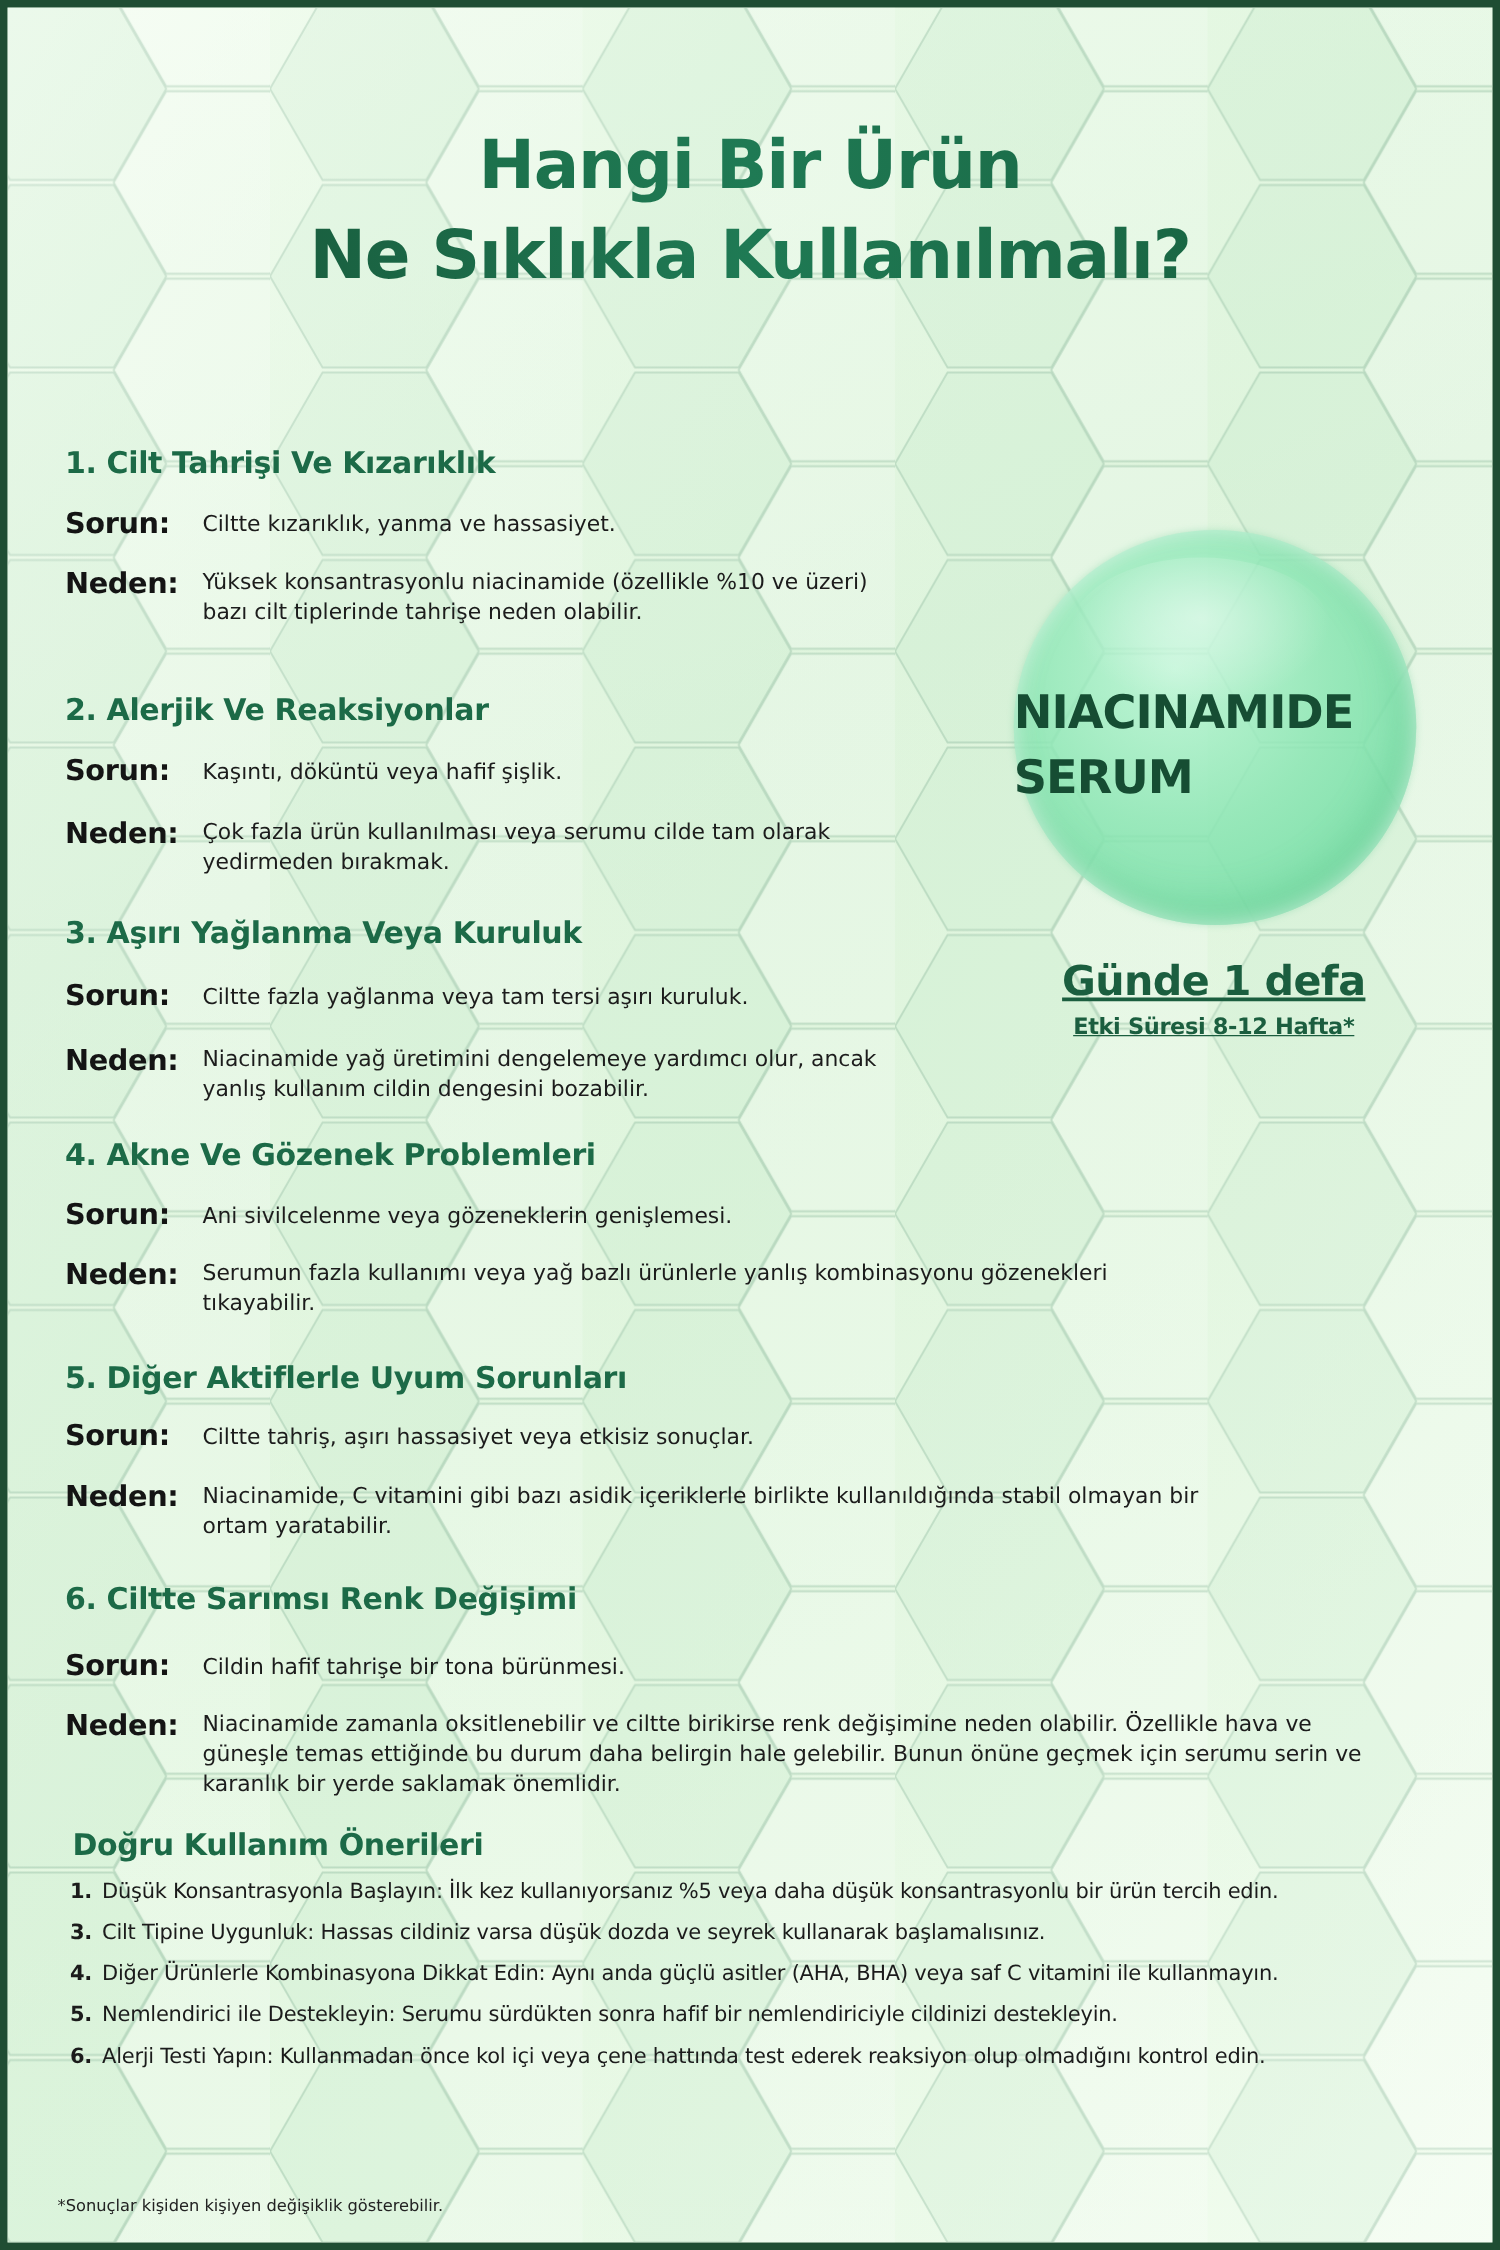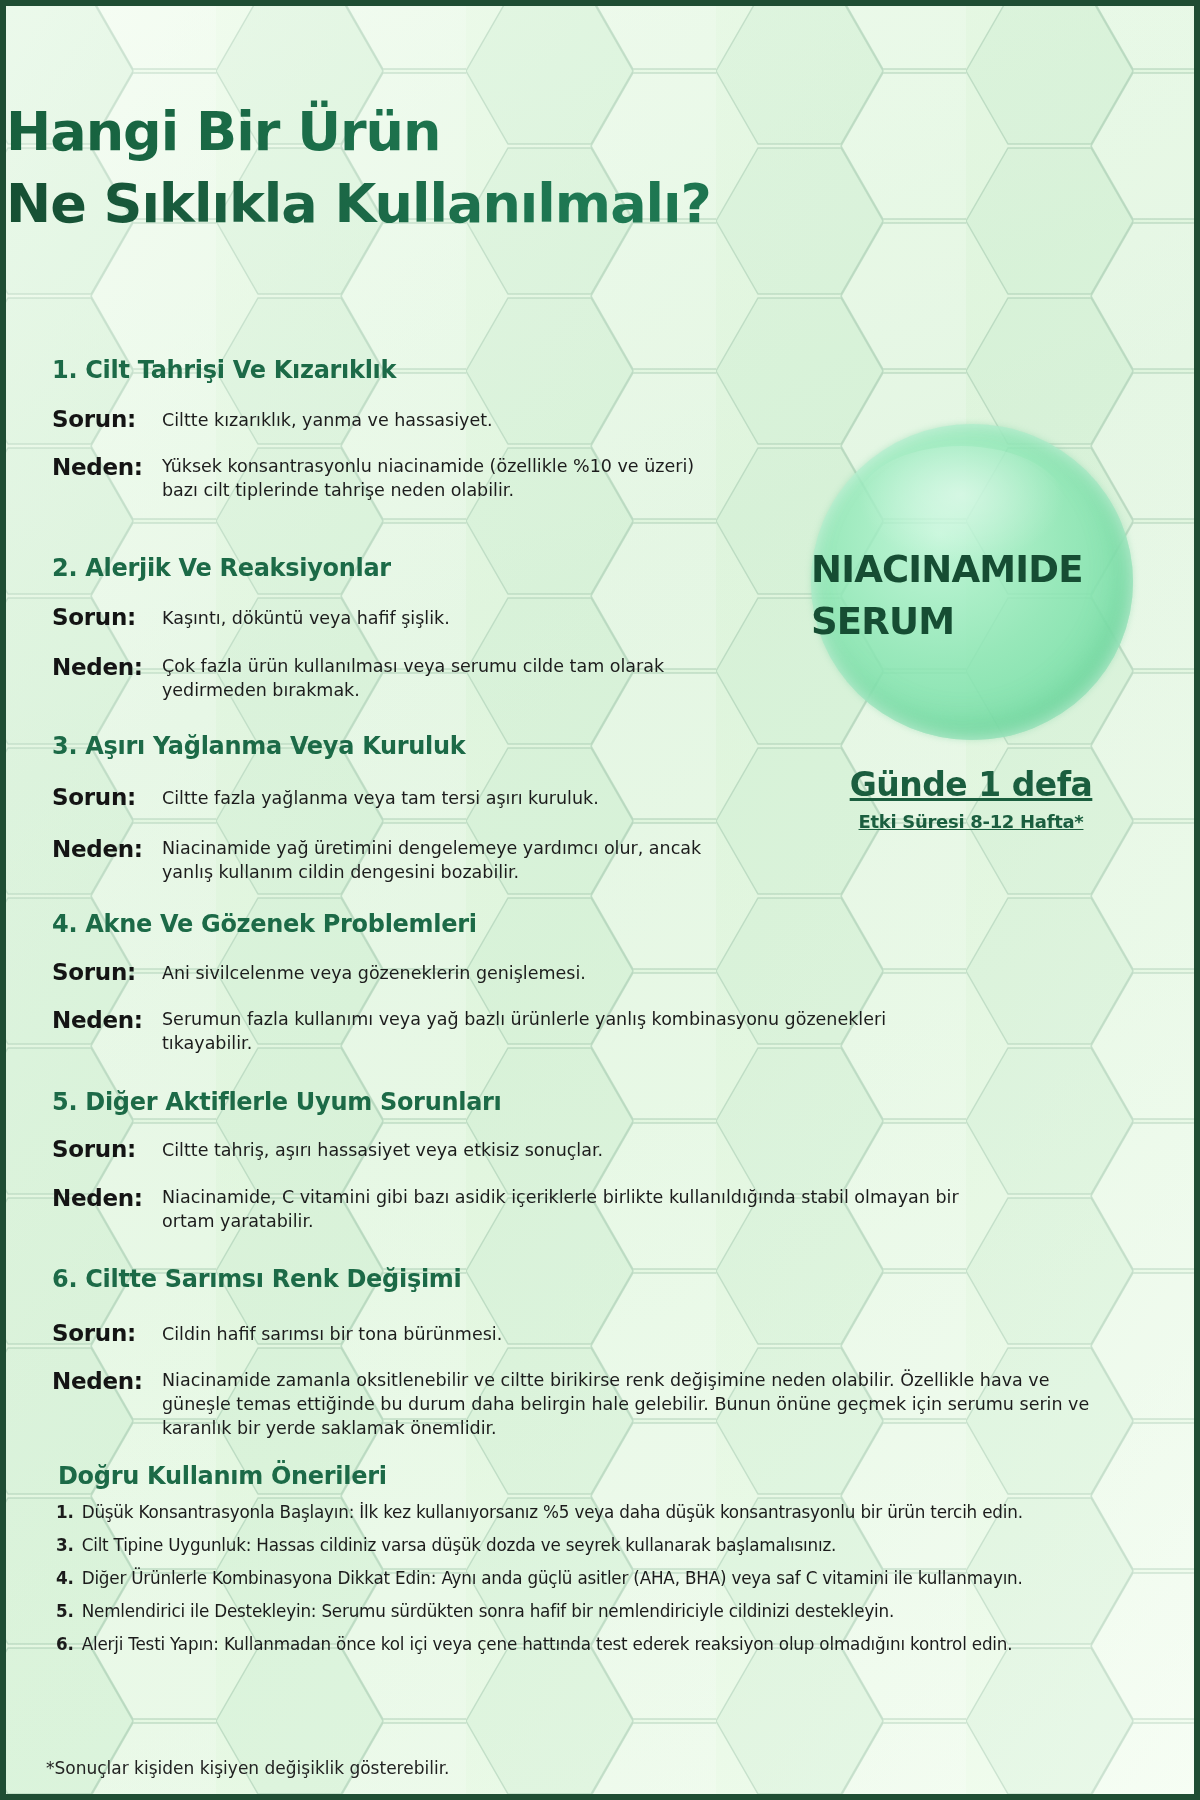--- a/index.html
+++ b/index.html
@@ -13,21 +13,21 @@
     position: absolute;
     left: 6px; top: 6px;
     width: 1188px; height: 1788px;
     background: linear-gradient(160deg, #eefcea 0%, #e2f6df 35%, #e6f8e2 60%, #eefcea 100%);
     overflow: hidden;
   }
   .hex-bg { position: absolute; left: 0; top: 0; width: 1188px; height: 1788px; }
   .abs { position: absolute; }
 
   .title {
-    left: 0; width: 1188px; 
+    left: 0; width: 1188px; text-align: center;
     font-family: "DejaVu Sans", sans-serif;
     font-weight: bold;
     font-size: 54px;
     letter-spacing: -1px;
     color: #1b6644;
     line-height: 72px;
   }
   .title .l1 { display: block; background: linear-gradient(90deg,#17603d,#1f7a54,#165a39); -webkit-background-clip: text; background-clip: text; color: transparent; }
   .title .l2 { display: block; background: linear-gradient(90deg,#164f33,#1f7a54,#165a39); -webkit-background-clip: text; background-clip: text; color: transparent; }
 
@@ -104,21 +104,21 @@
     color: #1b1b1b;
     white-space: nowrap;
     letter-spacing: -0.2px;
     line-height: 33px;
   }
   .usage-item .num { font-weight: bold; margin-right: 8px; }
 
   .footnote {
     left: 40px;
     font-family: "DejaVu Sans", sans-serif;
-    font-size: 17px;
+    font-size: 13px;
     color: #222;
   }
 </style>
 </head>
 <body>
 
 <div class="canvas">
 
   <svg class="hex-bg" viewBox="0 0 1188 1788" xmlns="http://www.w3.org/2000/svg">
     <defs>
@@ -203,21 +203,21 @@
     <span class="lbl">Neden:</span>
     <span class="txt">
       <span style="display:block">Niacinamide, C vitamini gibi bazı asidik içeriklerle birlikte kullanıldığında stabil olmayan bir</span>
       <span style="display:block">ortam yaratabilir.</span>
     </span>
   </div>
 
   <div class="abs sec-h" style="top:1259px;">6. Ciltte Sarımsı Renk Değişimi</div>
   <div class="abs row" style="top:1314px;">
     <span class="lbl">Sorun:</span>
-    <span class="txt">Cildin hafif sarımsı bir tona bürünmesi.</span>
+    <span class="txt">Cildin hafif tahrişe bir tona bürünmesi.</span>
   </div>
   <div class="abs row neden" style="top:1362px;">
     <span class="lbl">Neden:</span>
     <span class="txt">
       <span style="display:block">Niacinamide zamanla oksitlenebilir ve ciltte birikirse renk değişimine neden olabilir. Özellikle hava ve</span>
       <span style="display:block">güneşle temas ettiğinde bu durum daha belirgin hale gelebilir. Bunun önüne geçmek için serumu serin ve</span>
       <span style="display:block">karanlık bir yerde saklamak önemlidir.</span>
     </span>
   </div>
 

